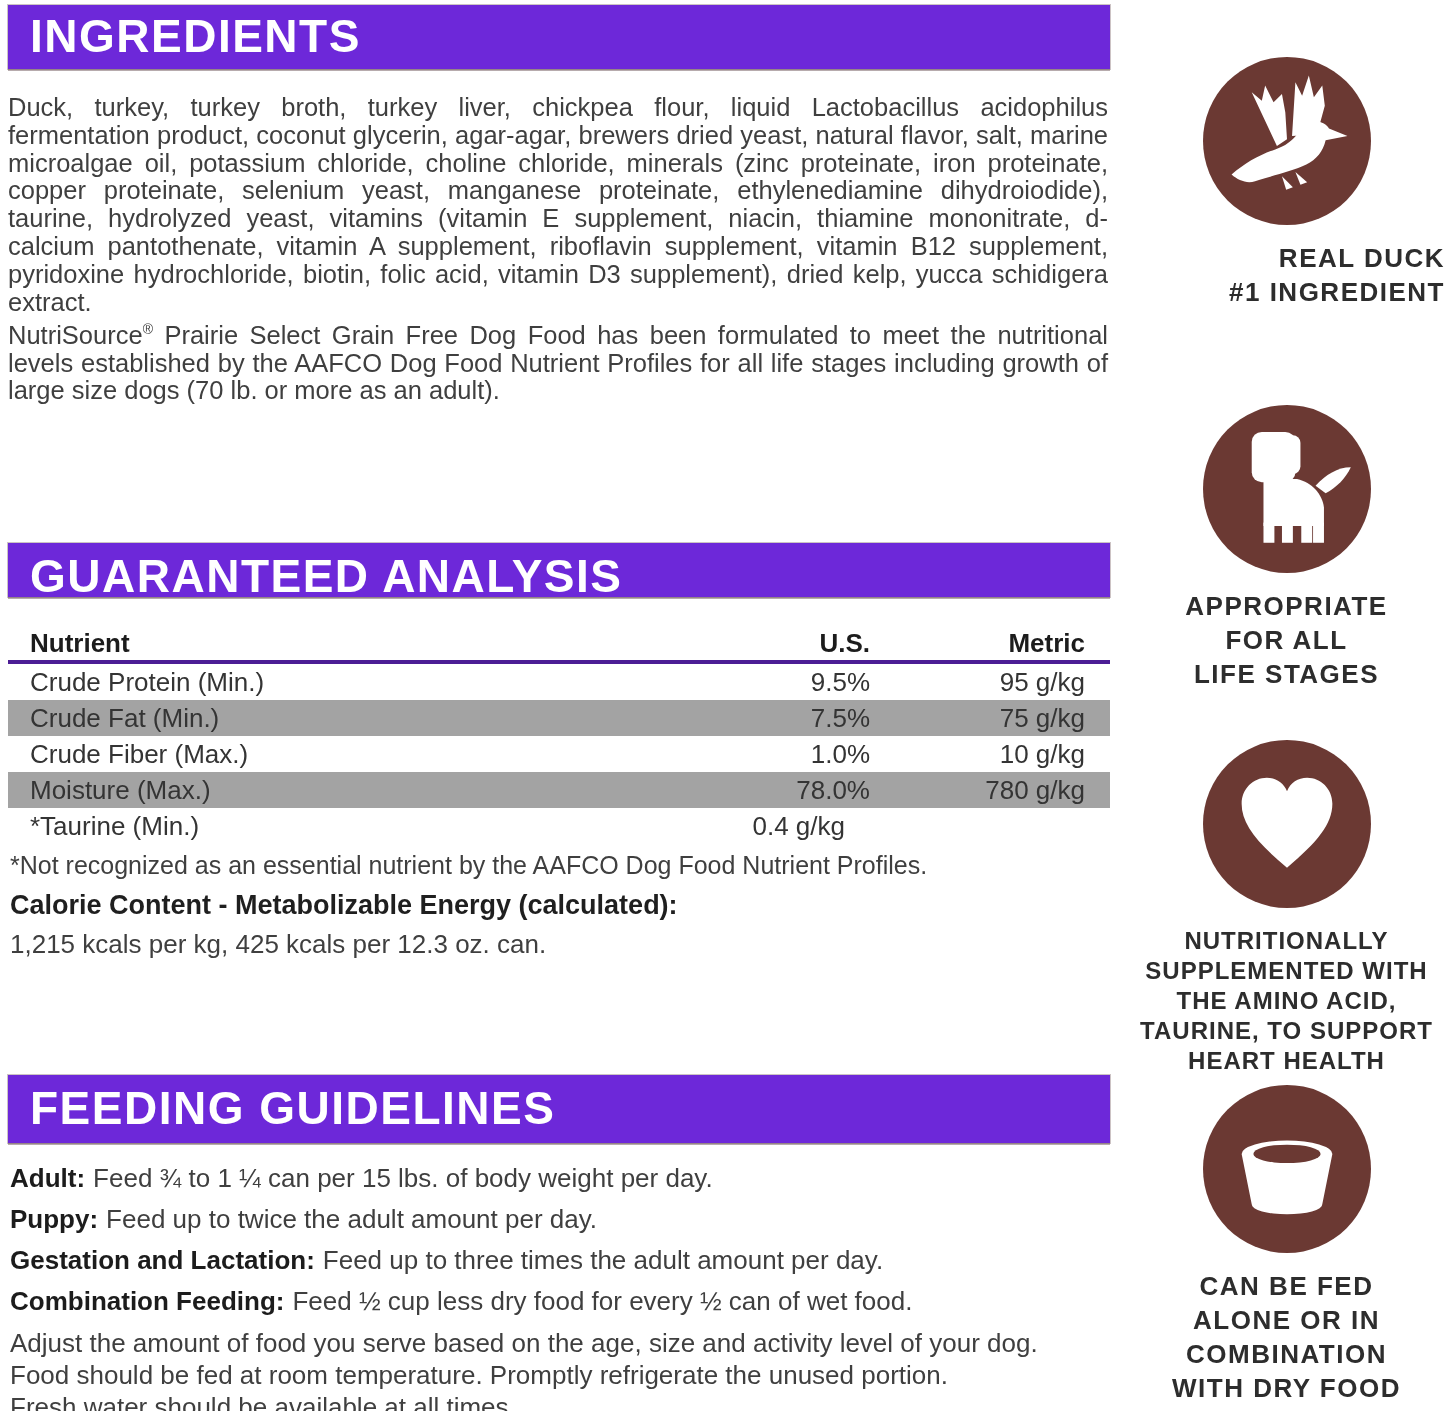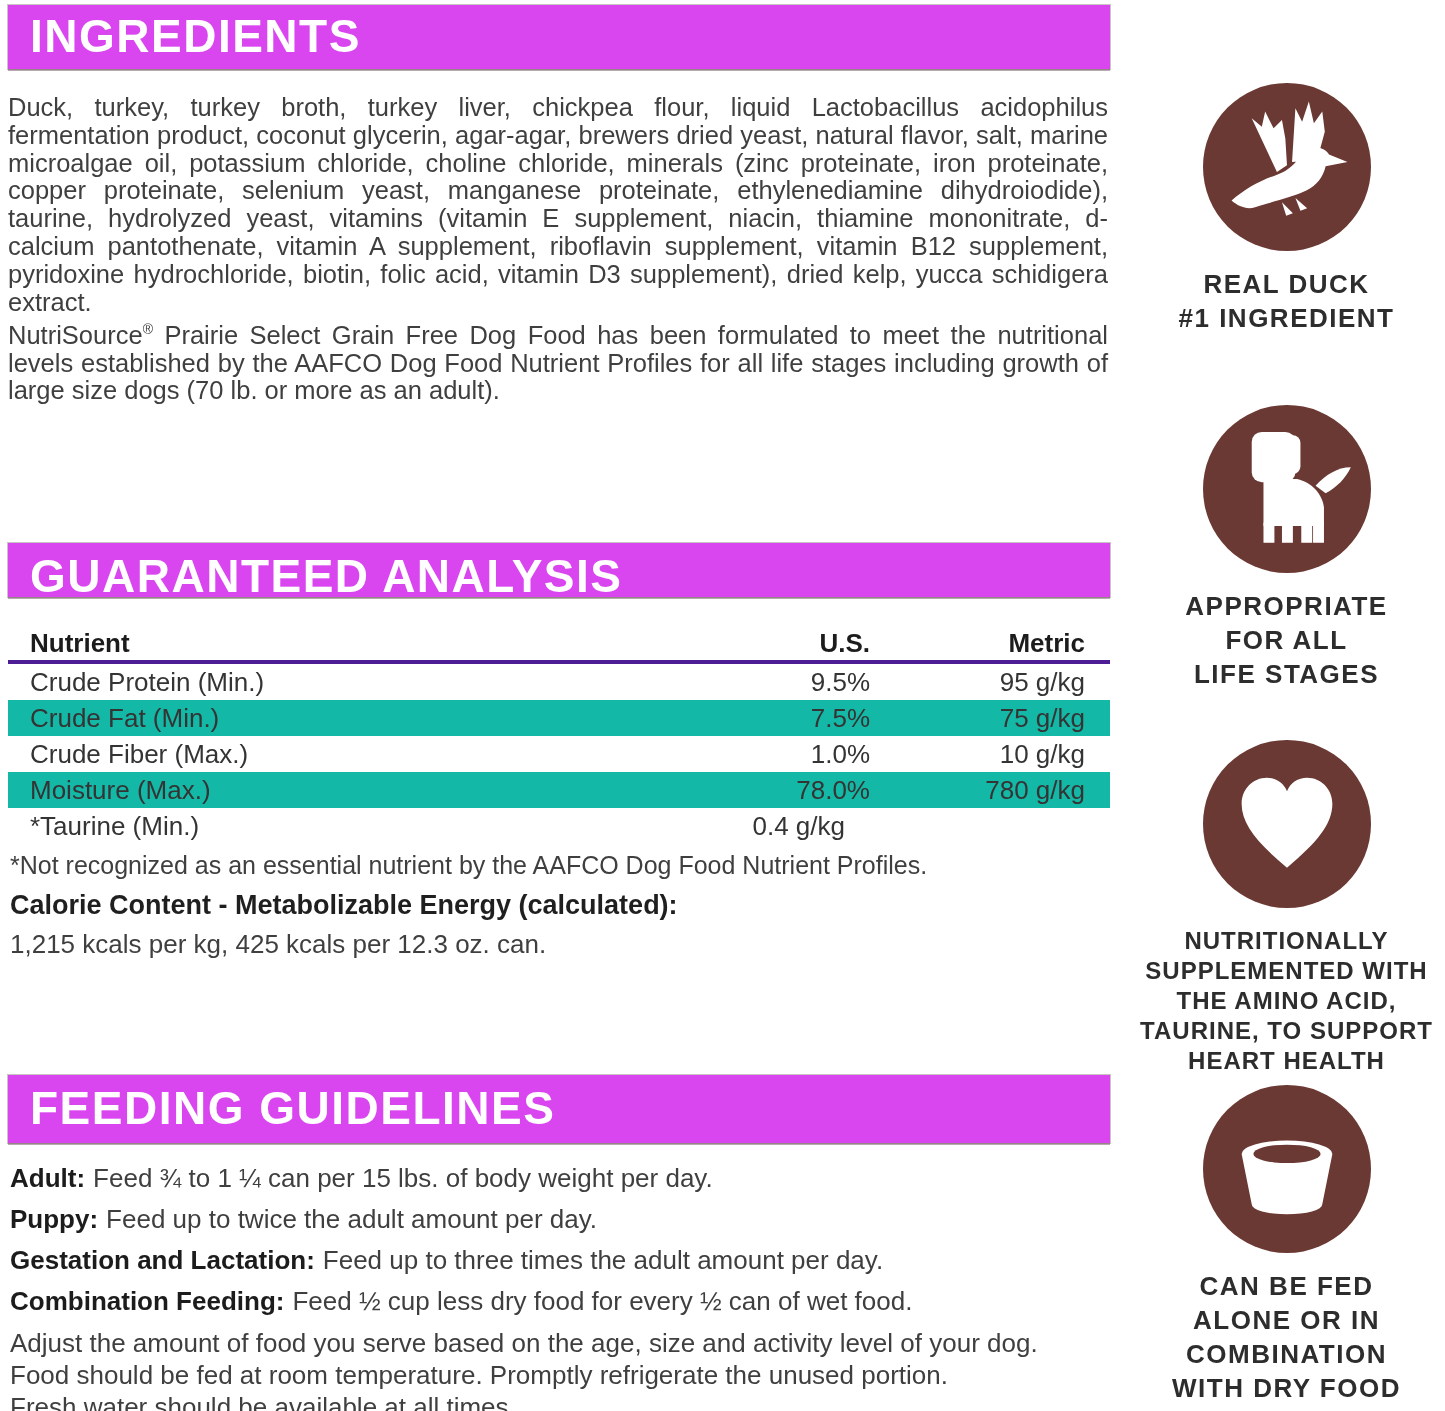--- a/index.html
+++ b/index.html
@@ -5,58 +5,58 @@
   * { margin:0; padding:0; box-sizing:border-box; }
   html,body { background:#ffffff; }
   body { font-family:"Liberation Sans", sans-serif; }
   #page { position:relative; width:1445px; height:1411px; background:#fff; overflow:hidden; }
 
   
   .main { position:absolute; left:8px; top:0; width:1102px; height:100%; }
 
   .section-bar {
     position:absolute; left:0; width:1102px; height:64px;
-    background:#d946ef; color:#ffffff;
+    background:#6d28d9; color:#ffffff;
     font-weight:bold; font-size:46px; letter-spacing:1.5px;
     line-height:62px; padding-left:22px;
     box-shadow:0 2px 0 rgba(50,15,20,.35), 0 0 0 1px rgba(50,15,20,.25);
   }
   #bar-ingredients { top:5px; }
   #bar-analysis   { top:543px; height:54px; line-height:66px; }
   #bar-feeding    { top:1075px; height:68px; line-height:66px; }
 
   .ing-text { position:absolute; top:94px; left:0; width:1100px;
     font-size:25.5px; line-height:27.8px; color:#3f3f3f; text-align:justify; }
   .ing-text p { text-align:justify; }
   .ing-text sup { font-size:14px; }
 
   
   .ga-table { position:absolute; top:626px; left:0; width:1102px; font-size:26px; color:#343434; }
   .ga-row { display:grid; grid-template-columns:1fr 280px 240px; height:36px; line-height:34px; align-items:center; }
   .ga-row .c-name  { padding-left:22px; text-align:left; }
   .ga-row .c-us    { text-align:right; }
   .ga-row .c-metric{ text-align:right; padding-right:25px; }
   .ga-head { height:38px; line-height:34px; font-weight:bold; color:#1c1c1c; border-bottom:4px solid #4c1d95; }
-  .ga-row.shaded { background:#14b8a6; }
+  .ga-row.shaded { background:#a3a3a3; }
 
   .footnote { position:absolute; top:851px; left:2px; width:1100px; font-size:25px; color:#3f3f3f; }
   .cal-head { position:absolute; top:890px; left:2px; font-size:27px; font-weight:bold; color:#1f1f1f; }
   .cal-text { position:absolute; top:929px; left:2px; font-size:26px; color:#3f3f3f; }
 
   
   .feeding { position:absolute; top:1163px; left:2px; width:1100px; font-size:26px; color:#3f3f3f; }
   .feeding .entry { line-height:30px; margin-bottom:11px; }
   .feeding .entry b { color:#1c1c1c; margin-right:8px; }
   .feeding .notes { margin-top:4px; }
   .feeding .note { line-height:32px; }
 
   
   .sidebar { position:absolute; left:1128px; top:0; width:317px; height:100%; }
   .side-item { position:absolute; left:0; width:317px; text-align:center; }
-  #side-0 { top:83px; } #side-1 { top:405px; } #side-2 { top:740px; } #side-3 { top:1085px; }
+  #side-0 { top:57px;text-align:right; } #side-1 { top:405px; } #side-2 { top:740px; } #side-3 { top:1085px; }
   .badge { width:168px; height:168px; margin:0 auto; display:block; }
   .icon-circle { fill:#6b3933; }
   .icon-glyph  { fill:#ffffff; }
   .caption { margin-top:16px; font-size:26px; line-height:34px; font-weight:bold;
              color:#2d2d2d; letter-spacing:1.5px; }
   .caption.small { font-size:24px; line-height:30px; letter-spacing:1px; margin-top:18px; }
 </style>
 </head>
 <body>
 

